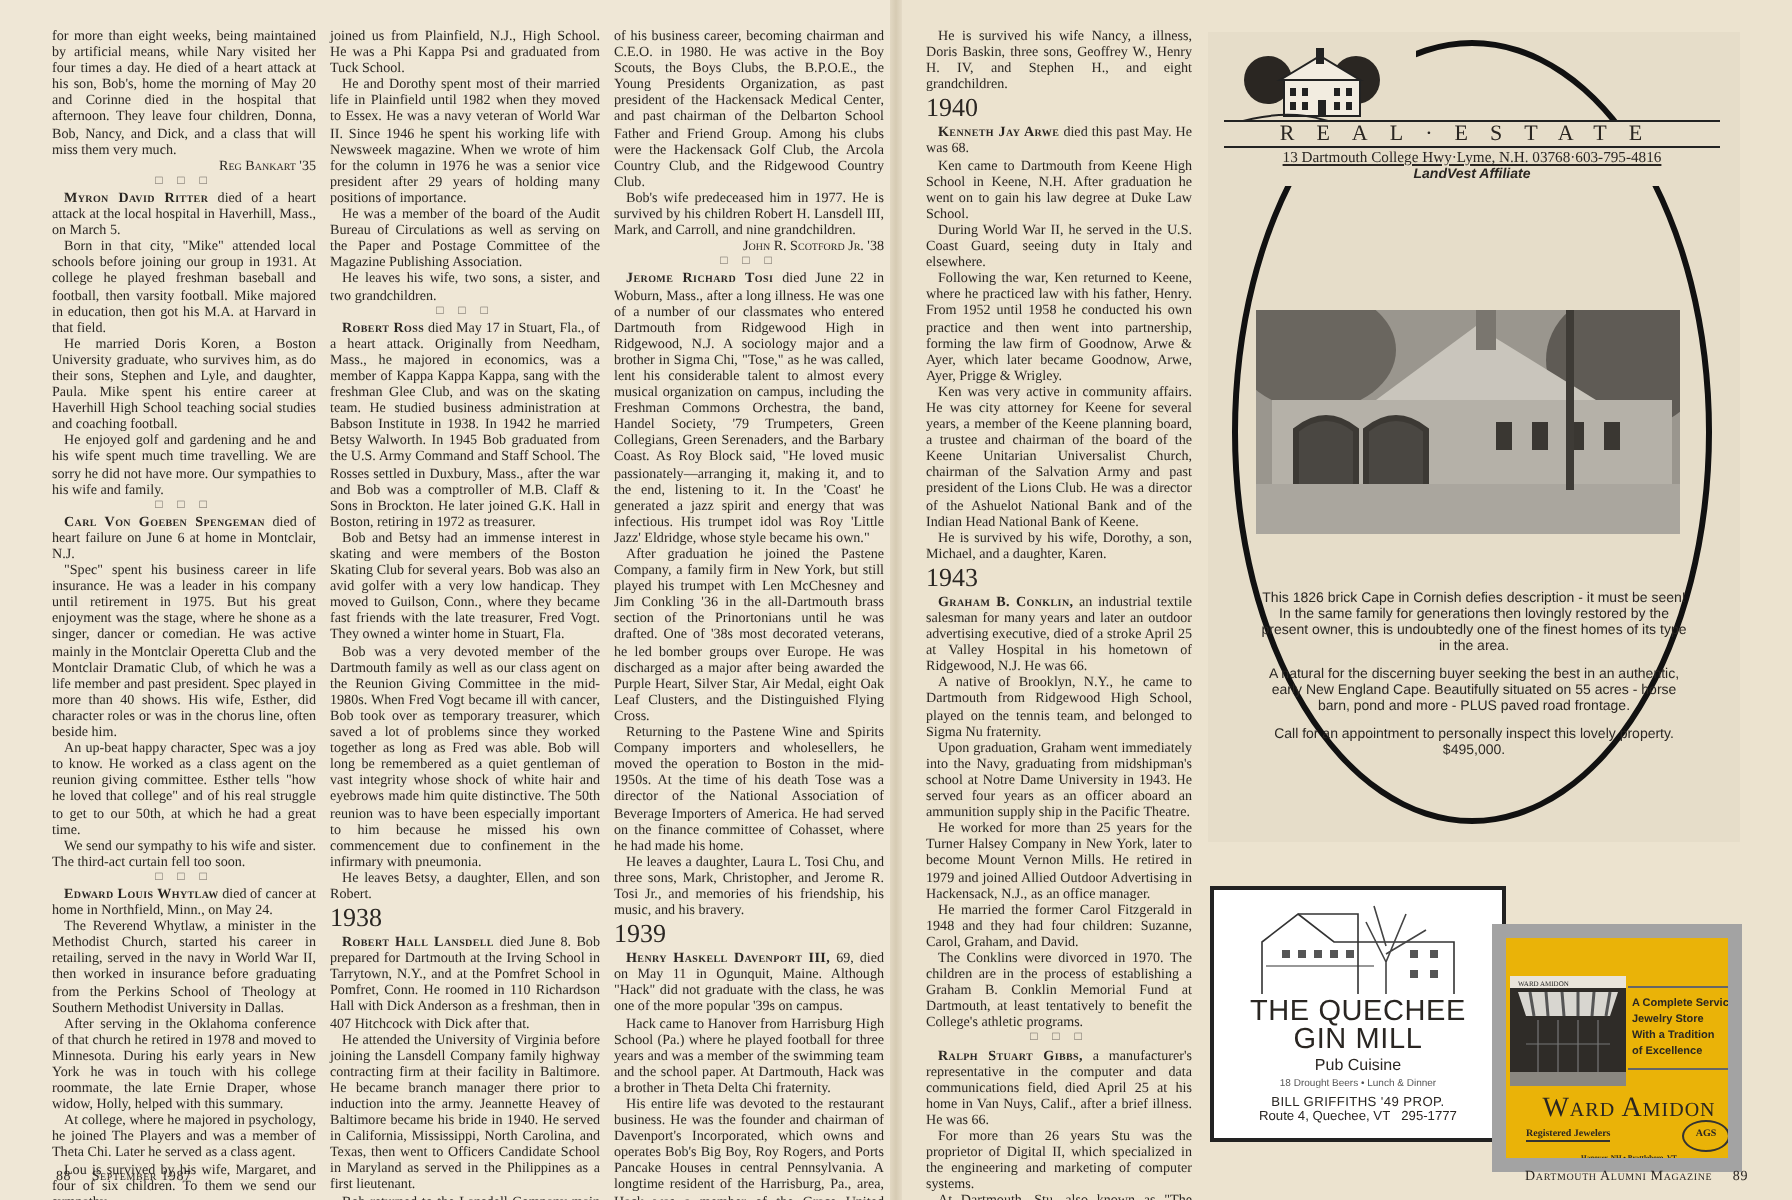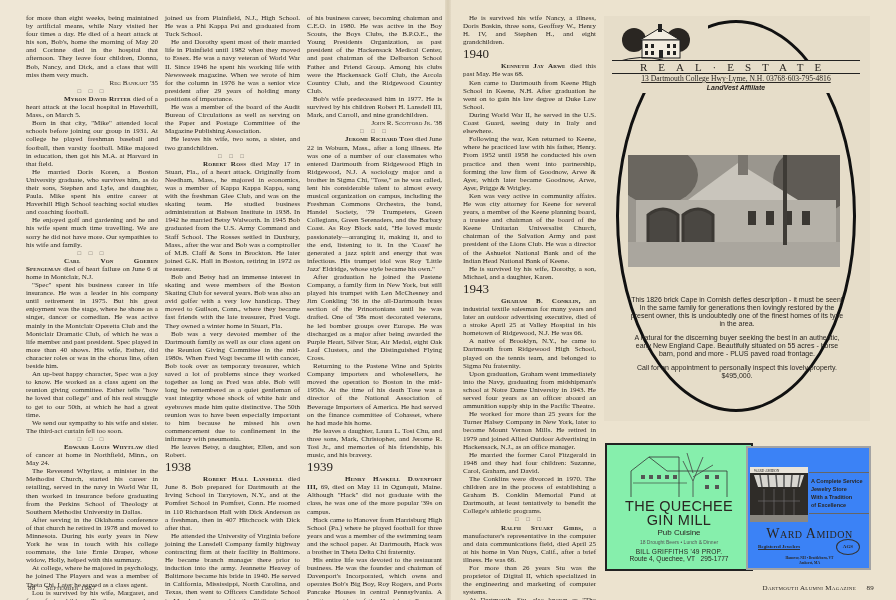--- a/index.html
+++ b/index.html
@@ -9,21 +9,21 @@
     font-family: "Liberation Serif", "DejaVu Serif", serif;
     color: #2a2622;
   }
   .page-left { position: absolute; left: 0; top: 0; width: 448px; height: 600px; background: #efe7d6; }
   .page-right { position: absolute; left: 448px; top: 0; width: 448px; height: 600px; background: #ece3cf; }
   .gutter { position: absolute; left: 445px; top: 0; width: 6px; height: 600px; background: linear-gradient(90deg, #e2d8c3, #d6cbb3, #e4dac6); }
 
   .col { position: absolute; top: 14px; font-size: 7.05px; line-height: 8.1px; text-align: justify; }
   .col p { margin: 0; text-indent: 6px; }
   .col p.first { text-indent: 0; }
-  .name { font-variant: small-caps; font-weight: bold; letter-spacing: 0.2px; margin-left: 32px; }
+  .name { font-variant: small-caps; font-weight: bold; letter-spacing: 0.2px; }
   .sig { text-align: right; text-indent: 0 !important; font-variant: small-caps; }
   .sep { text-align: center; font-size: 6px; color: #6b655e; margin: 1px 0; letter-spacing: 3px; text-indent: 0 !important; }
   .year { text-align: left; font-size: 13px; line-height: 16px; margin: 3px 0 1px; text-indent: 0 !important; }
 
   #col1 { left: 26px; width: 132px; }
   #col2 { left: 165px; width: 135px; }
   #col3 { left: 307px; width: 135px; }
   #col4 { left: 463px; width: 133px; }
 
   .footer { position: absolute; bottom: 8px; font-size: 7px; letter-spacing: 0.3px; }
@@ -38,31 +38,31 @@
   .ad-diebold .brand { position: absolute; left: 6px; top: 44px; width: 252px; background: #e6ddc9; text-align: center; z-index: 2; padding-bottom: 2px; }
   .brand-name { font-size: 25px; letter-spacing: 1.5px; line-height: 26px; }
   .brand-sub { font-size: 11px; letter-spacing: 11px; border-top: 1px solid #222; border-bottom: 1px solid #222; line-height: 12px; margin: 0 2px; }
   .brand-addr { font-size: 7.6px; line-height: 10px; text-decoration: underline; }
   .brand-aff { font-family: "Liberation Sans", sans-serif; font-style: italic; font-weight: bold; font-size: 7px; }
   .ad-photo { position: absolute; left: 24px; top: 139px; width: 212px; height: 112px; background: linear-gradient(180deg, #8c8880 0%, #a9a59d 40%, #7d7870 70%, #b6b2a9 100%); z-index: 2; overflow: hidden; }
   .ad-copy { position: absolute; left: 24px; top: 280px; width: 218px; text-align: center; font-family: "Liberation Sans", sans-serif; font-size: 7px; line-height: 8px; z-index: 2; }
   .ad-copy p { margin: 0 0 6px; }
 
   
-  .ad-quechee { position: absolute; left: 605px; top: 524px; width: 148px; height: 83px; border: 2px solid #222; box-sizing: border-box; background: #86efac; font-family: "Liberation Sans", sans-serif; text-align: center; overflow: hidden; }
+  .ad-quechee { position: absolute; left: 605px; top: 524px; width: 148px; height: 83px; border: 2px solid #222; box-sizing: border-box; background: #ffffff; font-family: "Liberation Sans", sans-serif; text-align: center; overflow: hidden; }
   .ad-quechee { top: 443px; height: 128px; }
   .q-sketch { height: 48px; margin: 6px 8px 0; }
   .q-title { font-size: 14.5px; line-height: 14px; letter-spacing: 0.3px; }
   .q-sub { font-size: 8px; margin-top: 1px; }
   .q-beers { font-size: 5px; color: #555; margin-top: 2px; }
   .q-owner { font-size: 6.6px; margin-top: 3px; letter-spacing: 0.2px; }
   .q-addr { font-size: 6.6px; }
 
   
-  .ad-ward { position: absolute; left: 746px; top: 446px; width: 125px; height: 124px; border: 2px solid #a3a3a3; box-sizing: border-box; background: #3b82f6; overflow: hidden; }
+  .ad-ward { position: absolute; left: 746px; top: 462px; width: 125px; height: 124px; border: 7px solid #a3a3a3; box-sizing: border-box; background: #eab308; overflow: hidden; }
   .w-photo { position: absolute; left: 2px; top: 19px; width: 58px; height: 55px; background: linear-gradient(180deg,#eee 0 8%, #444 8% 14%, #c8c6c0 14% 32%, #383430 32% 100%); }
   .w-tag { position: absolute; left: 61px; top: 24px; width: 62px; font-family: "Liberation Sans", sans-serif; font-weight: bold; font-size: 5.5px; line-height: 8px; border-top: 1px solid #666; border-bottom: 1px solid #666; padding: 4px 0 4px 2px; }
   .w-name { position: absolute; left: 0; top: 78px; width: 123px; text-align: center; font-size: 14px; font-variant: small-caps; letter-spacing: 0.5px; }
   .w-reg { position: absolute; left: 10px; top: 96px; font-size: 5px; font-weight: bold; border-bottom: 1px solid #333; }
   .w-ags { position: absolute; left: 88px; top: 91px; width: 22px; height: 14px; border: 1px solid #333; border-radius: 50%; font-size: 5px; text-align: center; line-height: 14px; font-weight: bold; }
   .w-loc { position: absolute; left: 0; top: 108px; width: 123px; text-align: center; font-size: 3.6px; line-height: 5px; font-weight: bold; }
 </style>
 </head>
 <body>
 

